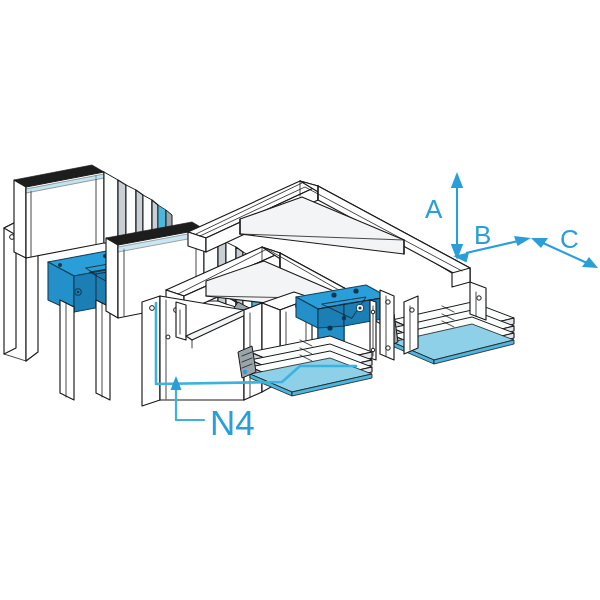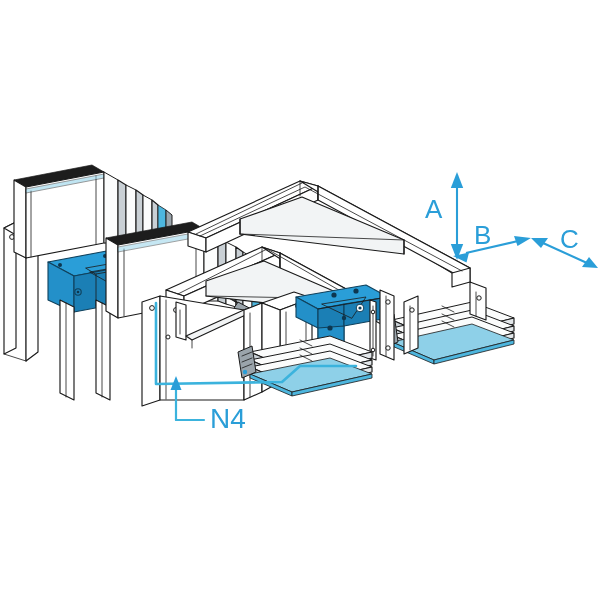--- a/index.html
+++ b/index.html
@@ -14,21 +14,21 @@
       font-size:26px;
       font-weight:400;
       color:#2a9ed8;
       letter-spacing:0px;
       line-height:1;
       user-select:none;
   }
   .n4label{
       position:absolute;
       font-family:"Liberation Sans","DejaVu Sans",sans-serif;
-      font-size:28px;
+      font-size:35px;
       font-weight:400;
       color:#2a9ed8;
       line-height:1;
       user-select:none;
   }
 </style>
 </head>
 <body>
 
 <div id="stage">

